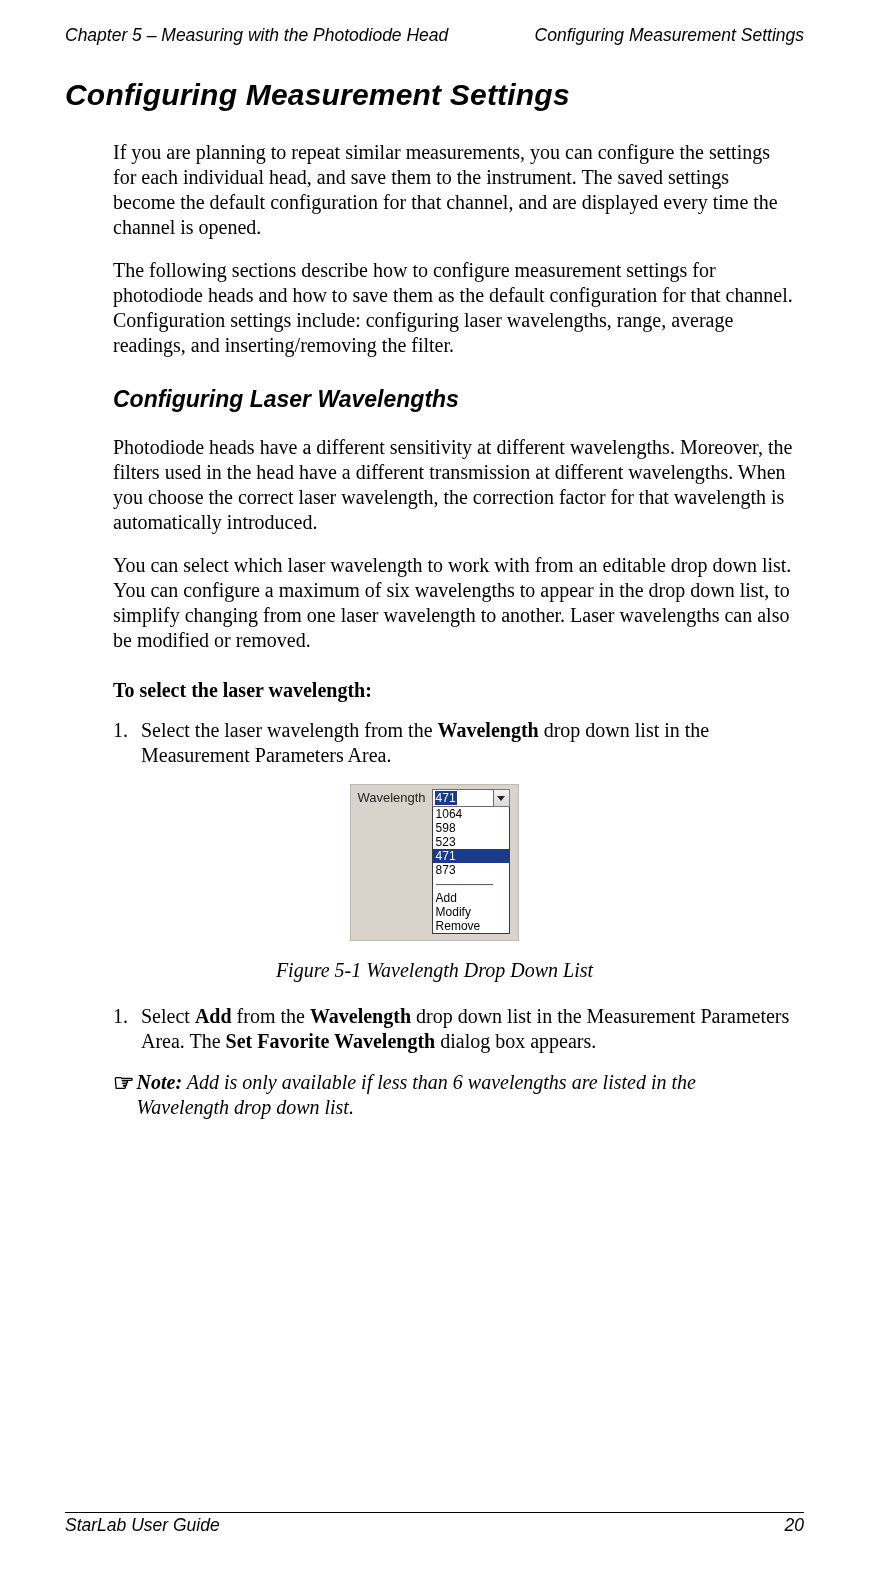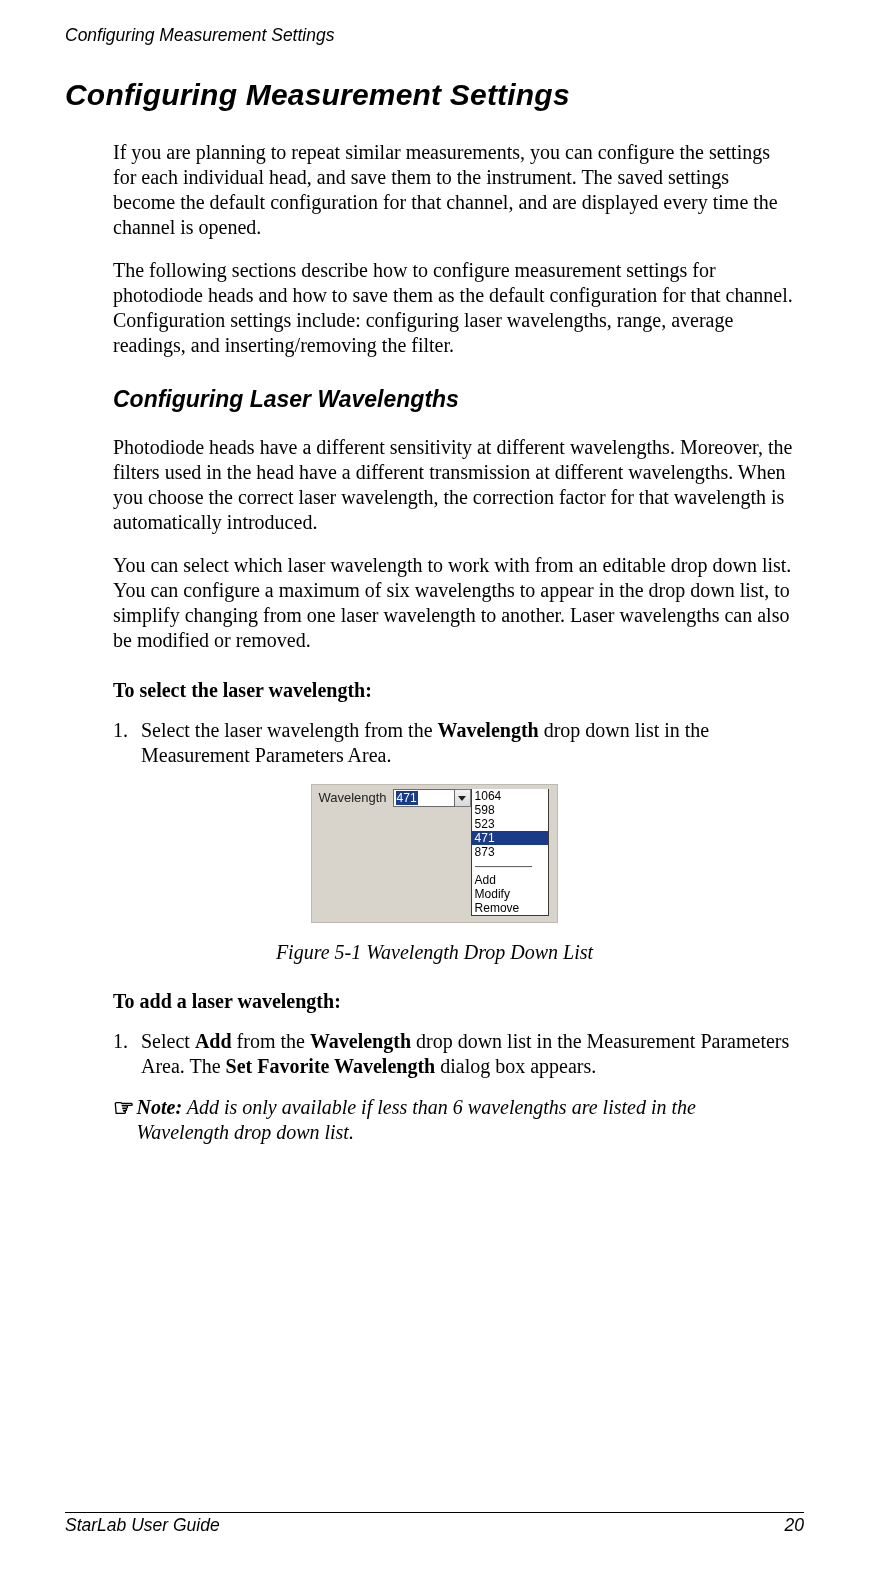--- a/index.html
+++ b/index.html
@@ -100,21 +100,21 @@
 .dd-widget {
   display: inline-block;
   background: #d8d4cb;
   border: 1px solid #bfbab0;
   padding: 4px 8px 6px 6px;
   vertical-align: top;
   text-align: left;
 }
 .dd-row { display: flex; align-items: flex-start; font-family: Arial, Helvetica, sans-serif; font-size: 13px; }
 .dd-label { color: #222; margin-right: 6px; line-height: 18px; }
-.dd-combo-wrap { display: flex; flex-direction: row; }
+.dd-combo-wrap { display: flex; flex-direction: column; }
 .dd-combo { display: flex; }
 .dd-field {
   width: 62px;
   height: 18px;
   border: 1px solid #6a6a6a;
   background: #fff;
   padding: 0 2px;
   line-height: 16px;
   font-size: 12px;
 }
@@ -157,20 +157,21 @@
   font-size: 17.5px;
   font-family: Arial, Helvetica, sans-serif;
   padding-top: 2px;
 }
 </style>
 </head>
 <body>
 
 <div class="page">
   <div class="running-header">
+    <span>Chapter 5 – Measuring with the Photodiode Head</span>
     <span>Configuring Measurement Settings</span>
   </div>
 
   <h1 class="section-title">Configuring Measurement Settings</h1>
 
   <p class="body-text">If you are planning to repeat similar measurements, you can configure the settings for each individual head, and save them to the instrument. The saved settings become the default configuration for that channel, and are displayed every time the channel is opened.</p>
   <p class="body-text">The following sections describe how to configure measurement settings for photodiode heads and how to save them as the default configuration for that channel. Configuration settings include: configuring laser wavelengths, range, average readings, and inserting/removing the filter.</p>
 
   <h2 class="sub-title">Configuring Laser Wavelengths</h2>
 
@@ -210,21 +211,20 @@
             <div class="dd-opt">Modify</div>
             <div class="dd-opt">Remove</div>
           </div>
         </div>
       </div>
     </div>
   </div>
 
   <p class="figure-caption">Figure 5-1 Wavelength Drop Down List</p>
 
-  <p class="proc-head">To add a laser wavelength:</p>
 
   <div class="ol-step">
     <span class="num">1.</span>
     <span class="txt">
       <span>Select </span><span class="bold">Add</span><span> from the </span><span class="bold">Wavelength</span><span> drop down list in the Measurement Parameters Area. The </span><span class="bold">Set Favorite Wavelength</span><span> dialog box appears.</span>
     </span>
   </div>
 
   <div class="note-block">
     <span class="note-icon">☞</span>

